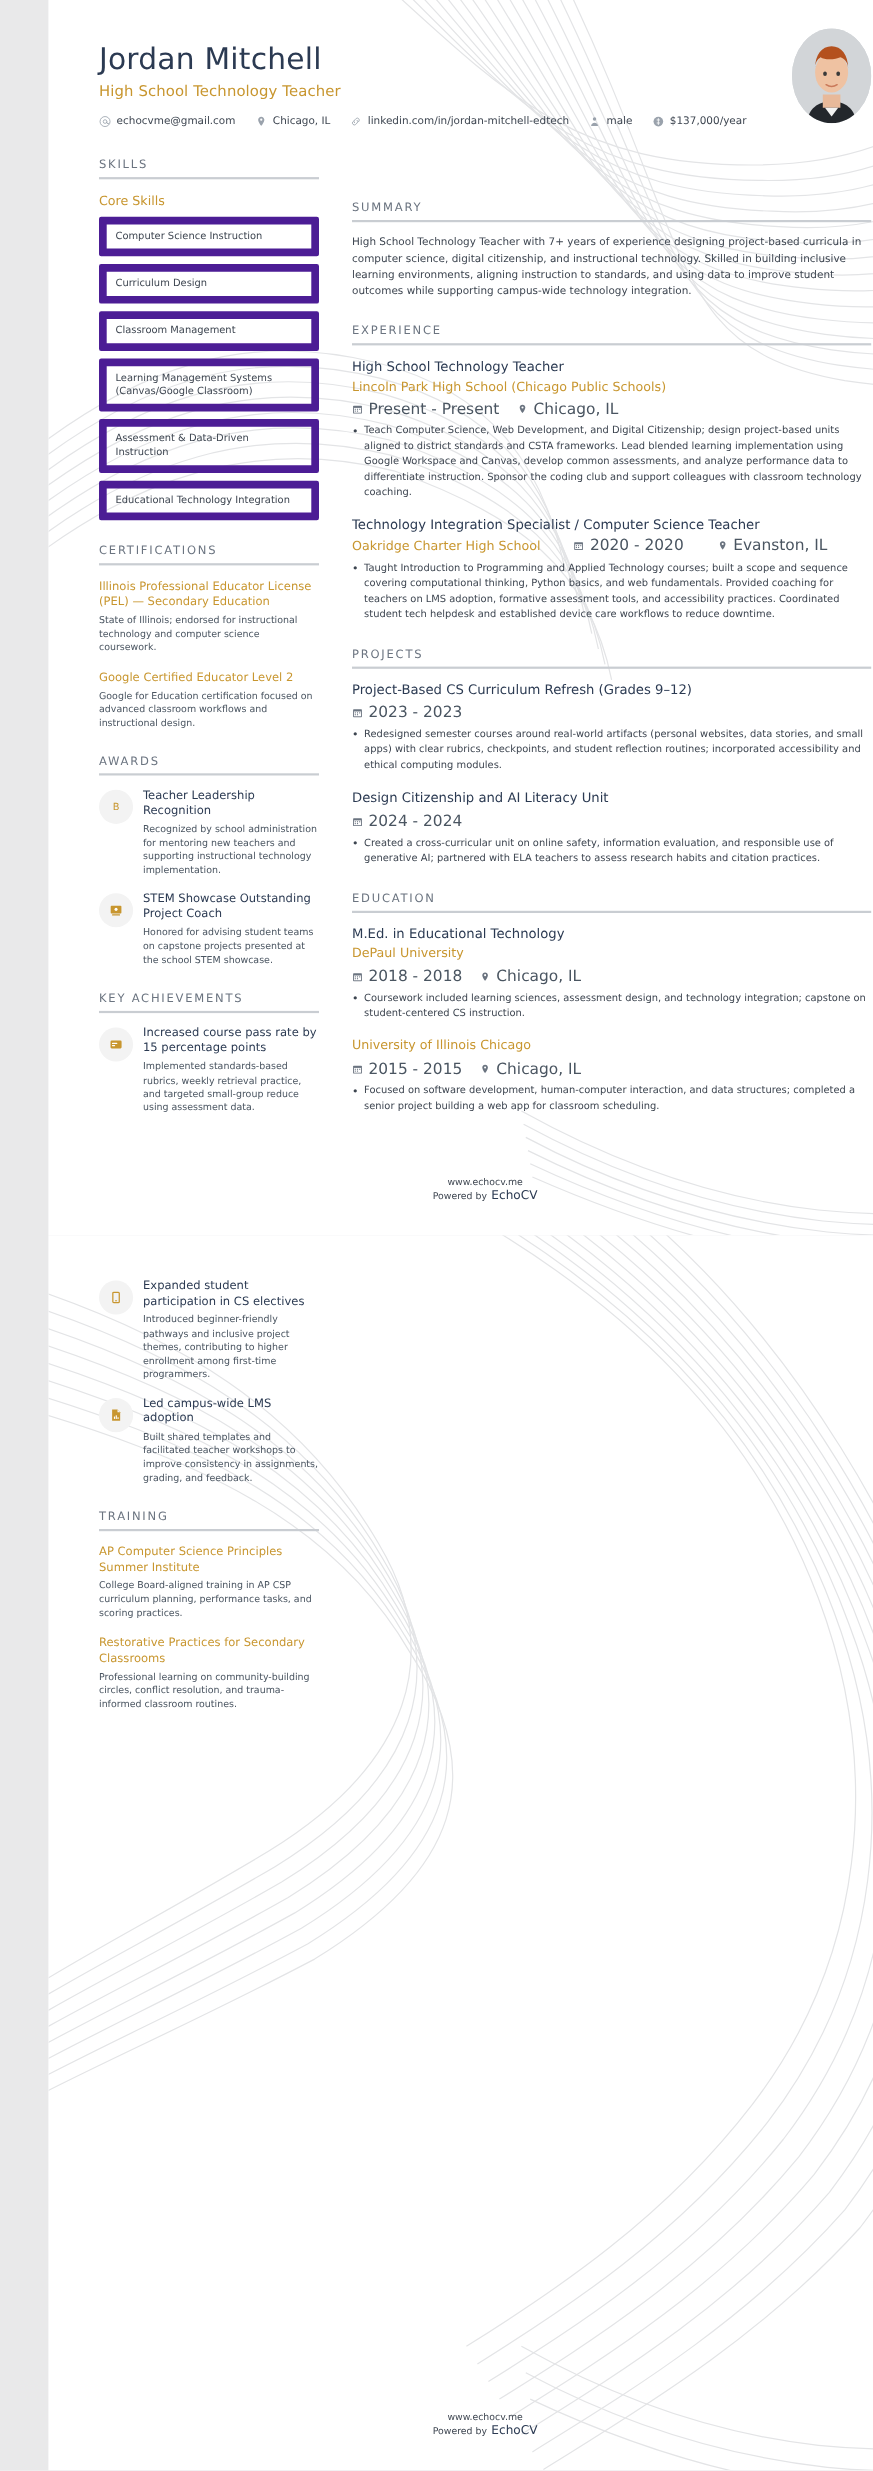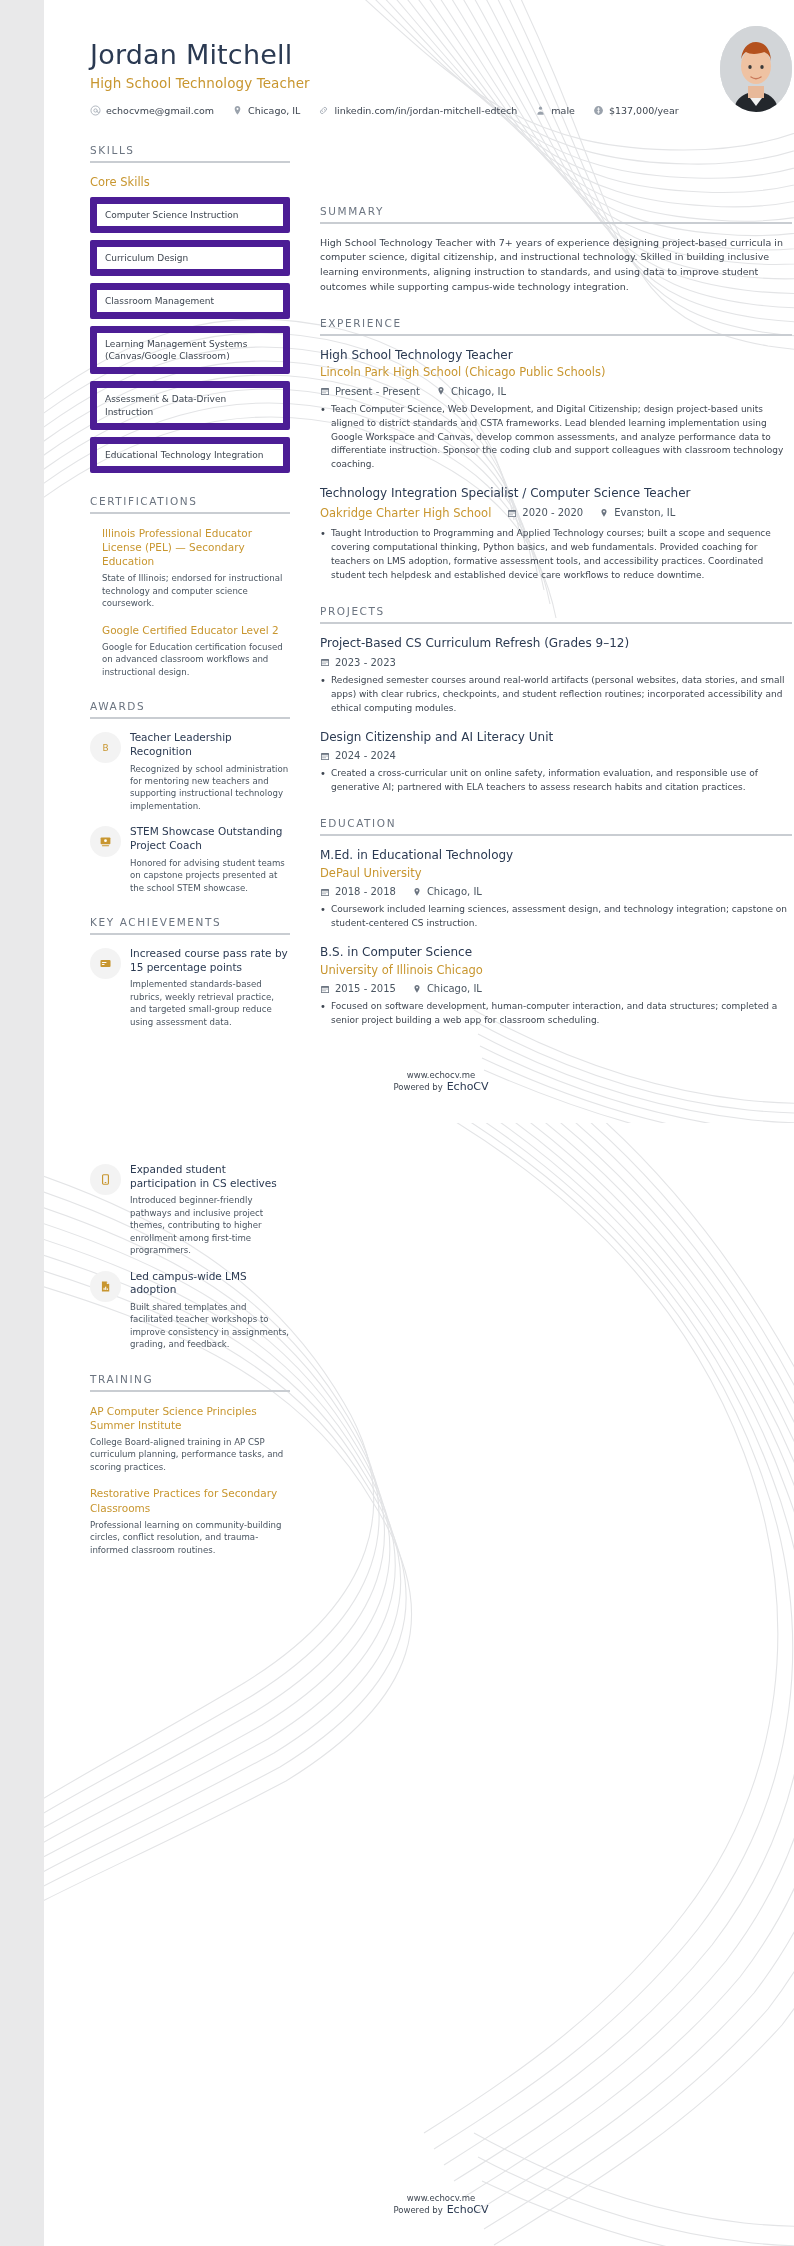--- a/index.html
+++ b/index.html
@@ -28,21 +28,21 @@
 
   .sec-title{font-size:10.5px;letter-spacing:1.6px;color:#6b7480;font-weight:400;text-transform:uppercase;}
   .sec-rule{height:2px;background:#c9cdd2;margin-top:5px;margin-bottom:12px;}
   .sec{margin-bottom:22px;}
 
   
   .skill-group-title{font-size:11.5px;color:#c8962f;margin-bottom:8px;}
   .chip{border:7px solid #4c1d95;border-radius:2px;padding:5px 8px;font-size:9px;color:#3d4550;margin-bottom:7px;line-height:1.35;}
 
   
-  .cert{margin-bottom:13px;margin-left:12px;}
+  .cert{margin-bottom:13px;}
   .cert-name{font-size:10.5px;color:#c8962f;line-height:1.35;}
   .cert-desc{font-size:8.6px;color:#4a5561;line-height:1.45;margin-top:4px;}
 
   
   .aw{display:flex;gap:9px;margin-bottom:13px;align-items:flex-start;}
   .aw-ico{flex:0 0 31px;width:31px;height:31px;border-radius:50%;background:#f3f3f3;display:flex;align-items:center;justify-content:center;color:#c8962f;margin-top:1px;}
   .aw-ico svg{display:block;}
   .aw-body{flex:1 1 auto;min-width:0;}
   .aw-title{font-size:10.5px;color:#2b3a52;line-height:1.3;}
   .aw-desc{font-size:8.6px;color:#4a5561;line-height:1.45;margin-top:4px;}
@@ -51,24 +51,24 @@
   .tr{margin-bottom:13px;}
   .tr-name{font-size:10.5px;color:#c8962f;line-height:1.35;}
   .tr-desc{font-size:8.6px;color:#4a5561;line-height:1.45;margin-top:4px;}
 
   
   .para{font-size:9.5px;color:#3d4550;line-height:1.55;}
   .entry{margin-bottom:14px;}
   .e-title{font-size:12px;color:#2b3a52;line-height:1.3;}
   .e-org{font-size:11.5px;color:#c8962f;line-height:1.35;margin-top:2px;}
   .e-meta{display:flex;align-items:center;gap:16px;margin-top:5px;flex-wrap:wrap;}
-  .meta{display:flex;align-items:center;font-size:10px;color:#4a5561;white-space:nowrap;}
+  .meta{display:flex;align-items:center;font-size:14px;color:#4a5561;white-space:nowrap;}
   .meta .mi{display:inline-flex;width:10px;height:10px;margin-right:5px;align-items:center;justify-content:center;color:#6b7480;}
   .meta .mi svg{display:block;}
-  .orgline{display:flex;align-items:center;gap:16px;flex-wrap:wrap;margin-top:2px;}
+  .orgline{display:flex;align-items:center;gap:30px;flex-wrap:wrap;margin-top:2px;}
   .bullets{margin:6px 0 0 0;padding:0;list-style:none;}
   .bullets li{position:relative;padding-left:11px;font-size:9px;color:#3d4550;line-height:1.55;margin-bottom:3px;}
   .bullets li:before{content:"•";position:absolute;left:0;top:-1px;color:#3d4550;font-size:10px;}
 
   
   .footer{position:absolute;left:46px;right:46px;bottom:30px;display:flex;justify-content:space-between;align-items:center;z-index:3;flex-direction:column;}
   .footer-url{font-size:8.5px;color:#3d4550;}
   .powered{font-size:8.5px;color:#3d4550;display:flex;align-items:baseline;gap:4px;}
   .powered .brand{font-size:11px;color:#2b3a52;}
 </style>
@@ -421,21 +421,20 @@
                     </span>
                   <span>Chicago, IL</span>
                 </span>
               </div>
               <ul class="bullets">
                 <li>Coursework included learning sciences, assessment design, and technology integration; capstone on student-centered CS instruction.</li>
               </ul>
             </div>
 
             <div class="entry">
-              <div class="e-title">B.S. in Computer Science</div>
               <div class="e-org">University of Illinois Chicago</div>
               <div class="e-meta">
                 <span class="meta">
                   <span class="mi">
                       <svg width="10" height="10" viewBox="0 0 16 16">
                         <rect x="1.6" y="3" width="12.8" height="11.4" rx="1" fill="currentColor"></rect>
                         <rect x="2.9" y="6.1" width="10.2" height="7" fill="#fff"></rect>
                         <rect x="4" y="7.3" width="1.6" height="1.6" fill="currentColor"></rect>
                         <rect x="7.2" y="7.3" width="1.6" height="1.6" fill="currentColor"></rect>
                         <rect x="10.4" y="7.3" width="1.6" height="1.6" fill="currentColor"></rect>

